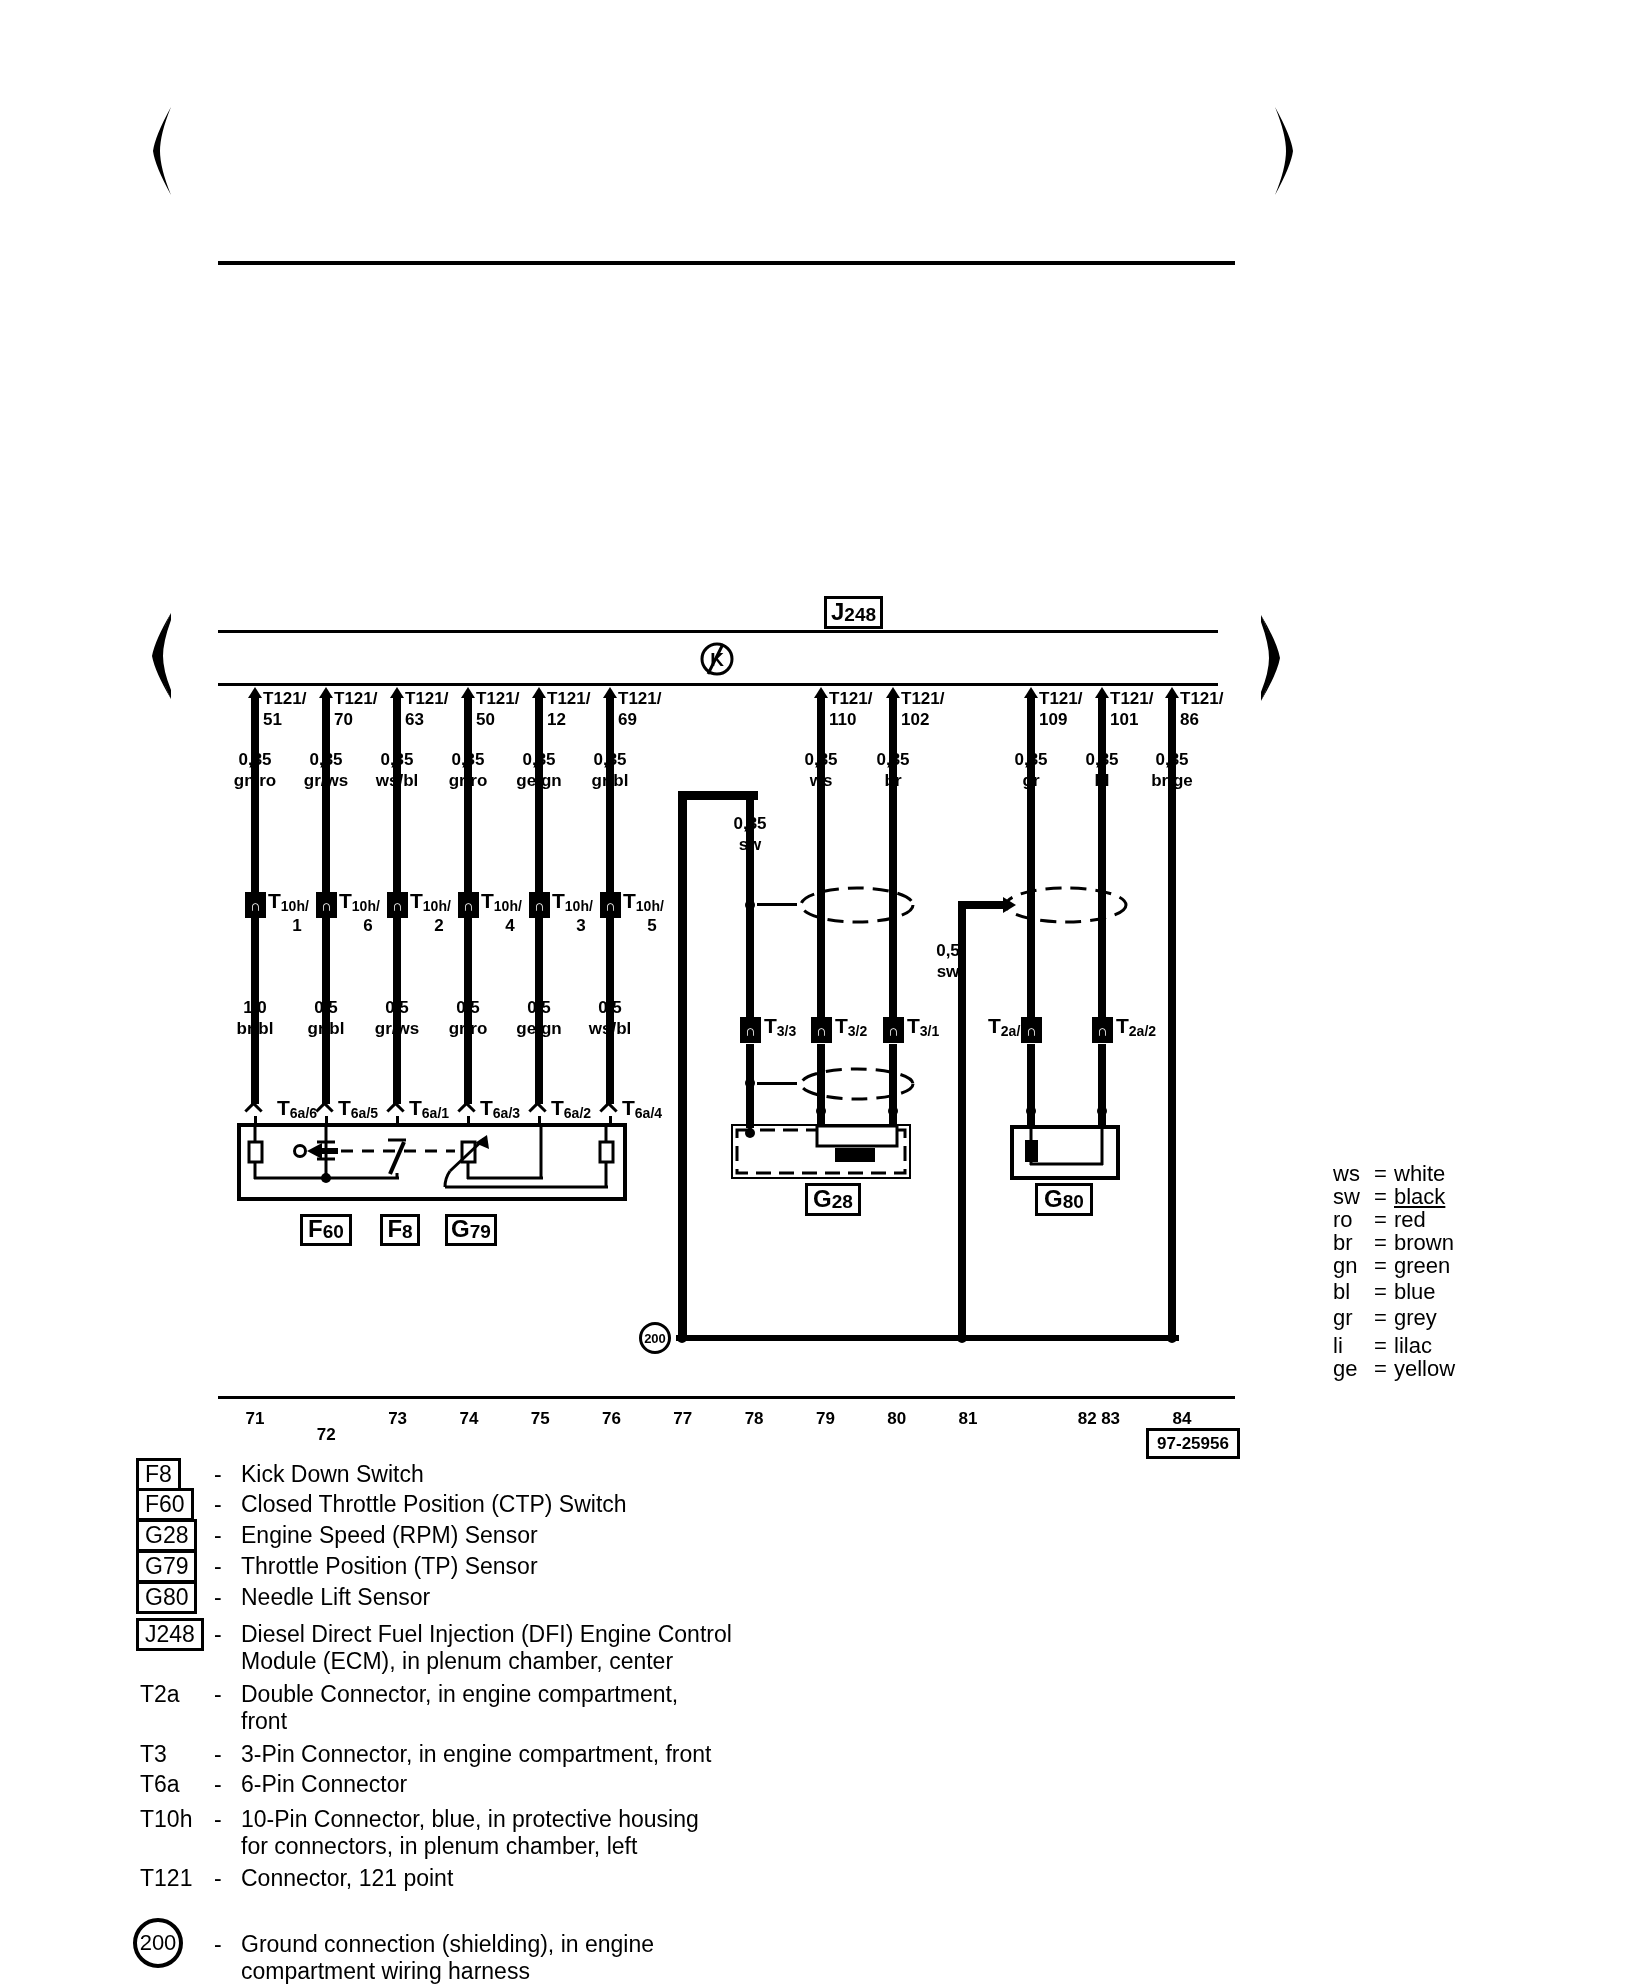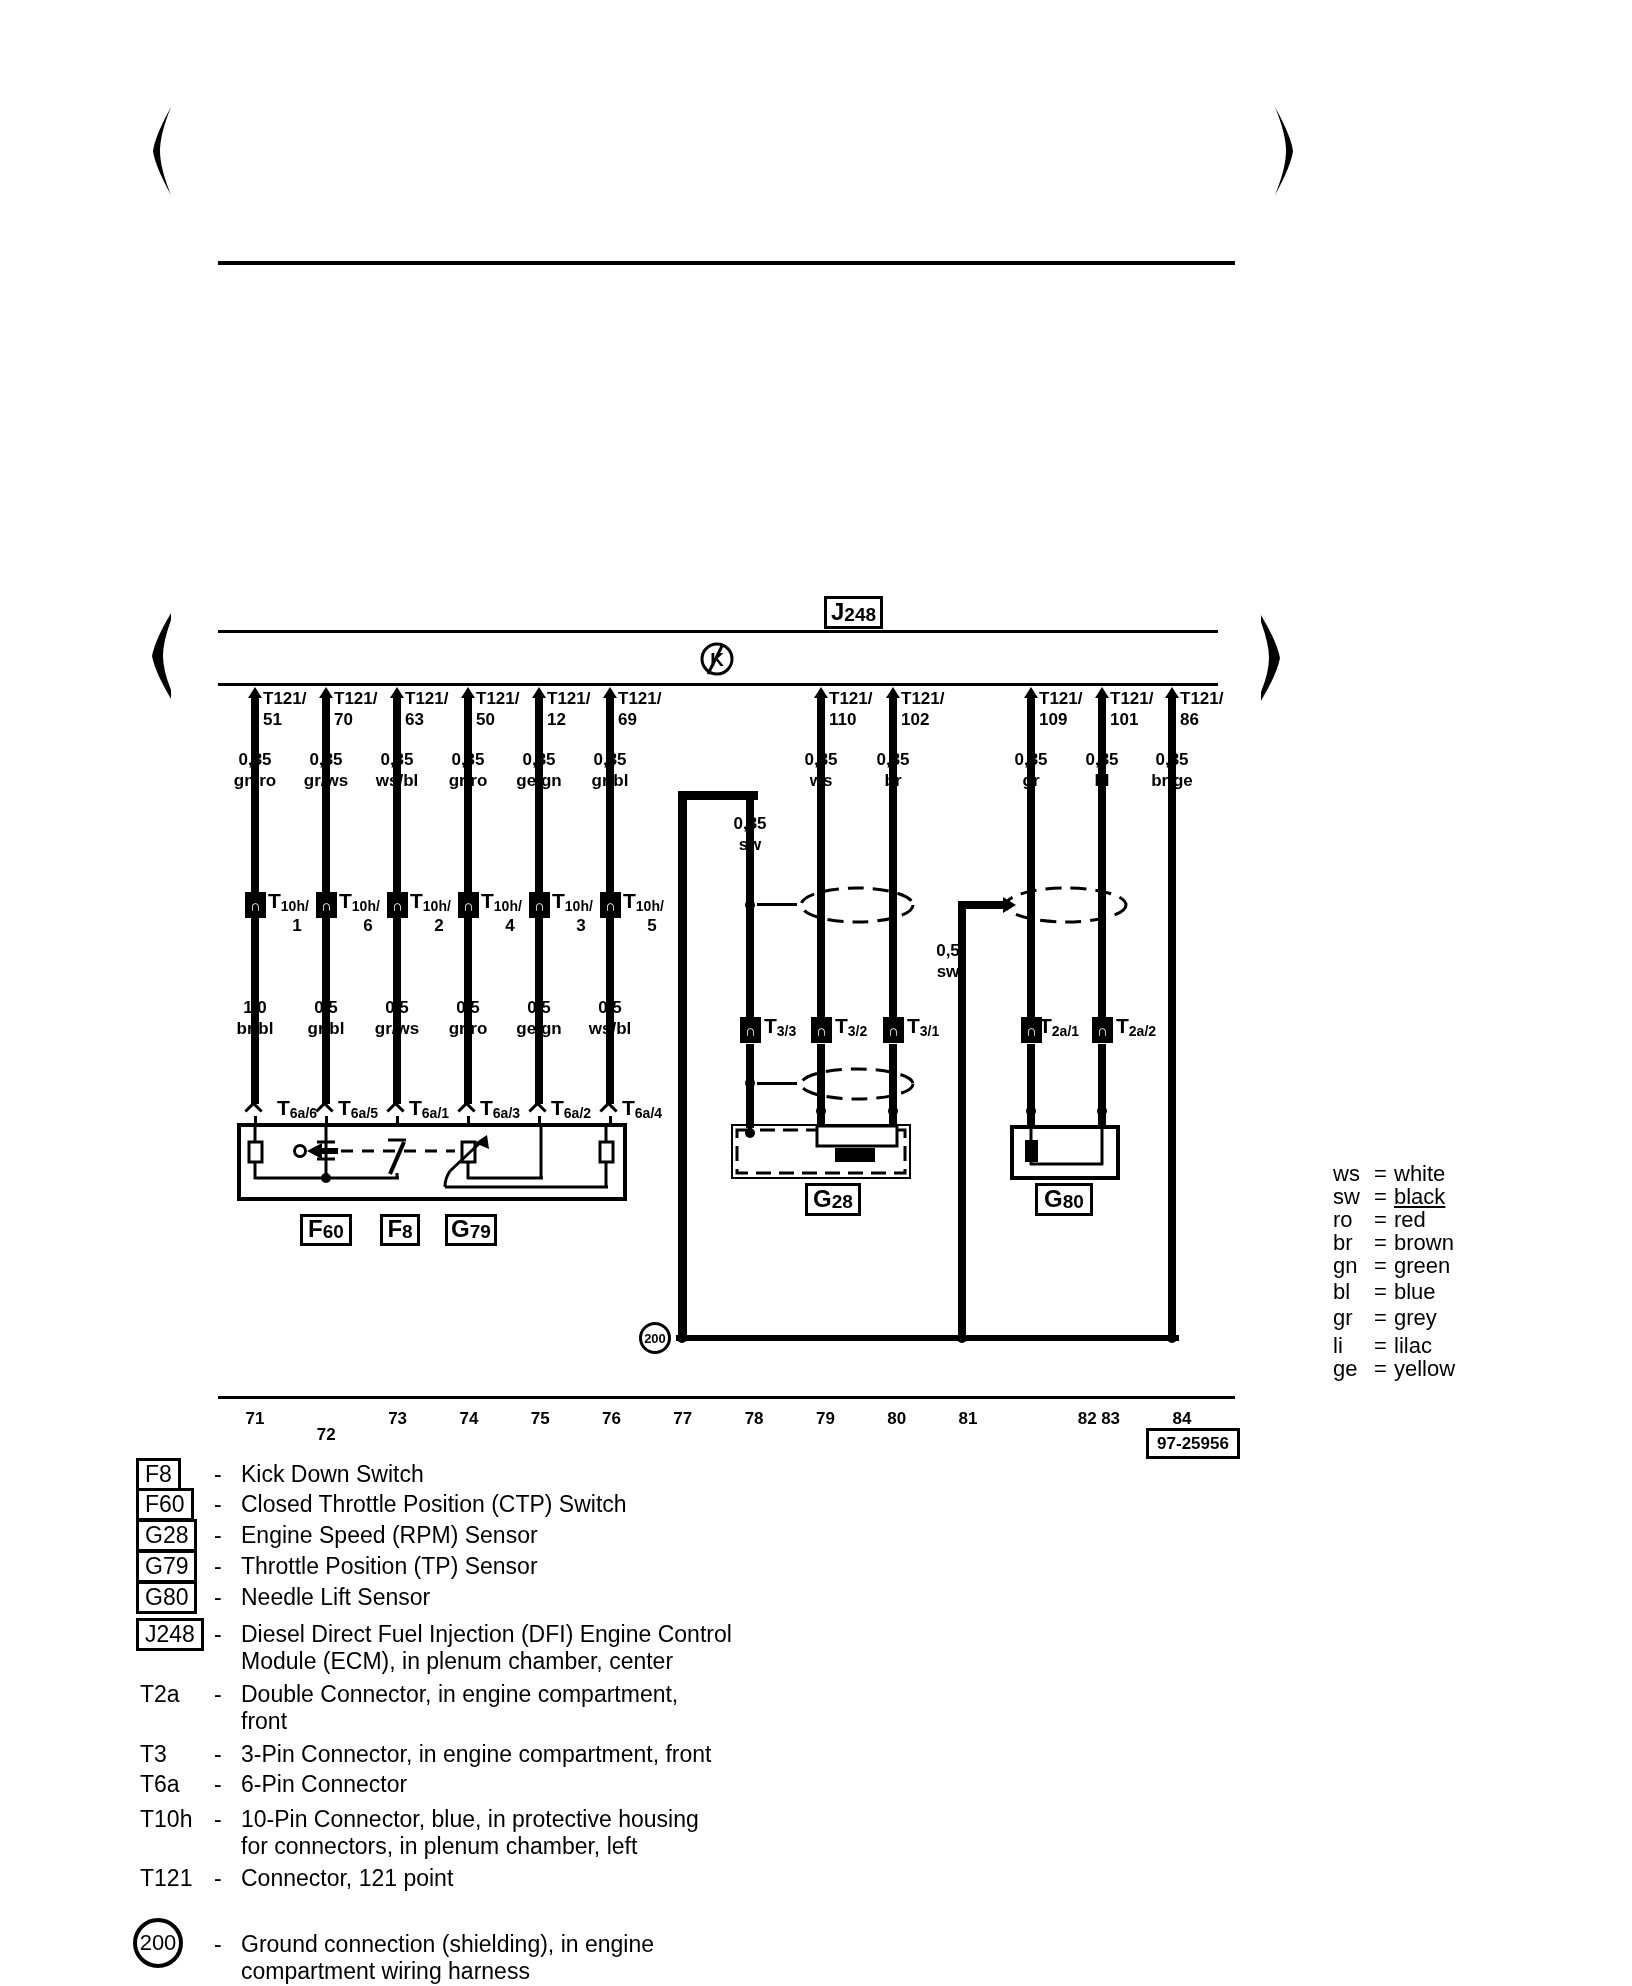--- a/index.html
+++ b/index.html
@@ -269,21 +269,21 @@
     <div class="lblc" style="left: 610px; top: 997px;">0,5<br>ws/bl</div>
     <div class="chev" style="left: 602px; top: 1104px;"></div>
     <div class="connlabel" style="left: 622px; top: 1096px;"><span class="big">T</span><span class="sub">6a/4</span></div>
     <div class="conn" style="left: 740px; top: 1017px;">∩</div>
     <div class="connlabel" style="left: 764px; top: 1014px;"><span class="big">T</span><span class="sub">3/3</span></div>
     <div class="conn" style="left: 811px; top: 1017px;">∩</div>
     <div class="connlabel" style="left: 835px; top: 1014px;"><span class="big">T</span><span class="sub">3/2</span></div>
     <div class="conn" style="left: 883px; top: 1017px;">∩</div>
     <div class="connlabel" style="left: 907px; top: 1014px;"><span class="big">T</span><span class="sub">3/1</span></div>
     <div class="conn" style="left: 1021px; top: 1017px;">∩</div>
-    <div class="connlabel" style="left: 1039px; top: 1014px;"><span class="big">T</span><span class="sub">2a/1</span></div>
+    <div class="connlabel" style="left: 988px; top: 1014px;"><span class="big">T</span><span class="sub">2a/1</span></div>
     <div class="conn" style="left: 1092px; top: 1017px;">∩</div>
     <div class="connlabel" style="left: 1116px; top: 1014px;"><span class="big">T</span><span class="sub">2a/2</span></div>
     <div class="dot" style="left: 745px; top: 900px;"></div>
     <div class="dot" style="left: 745px; top: 1078px;"></div>
     <div class="dot" style="left: 677px; top: 1333px;"></div>
     <div class="dot" style="left: 957px; top: 1333px;"></div>
     <div class="dot" style="left: 1167px; top: 1333px;"></div>
     <div class="lblc" style="left: 255px; top: 1408px;">71</div>
     <div class="lblc" style="left: 326.3px; top: 1424px;">72</div>
     <div class="lblc" style="left: 397.6px; top: 1408px;">73</div>

